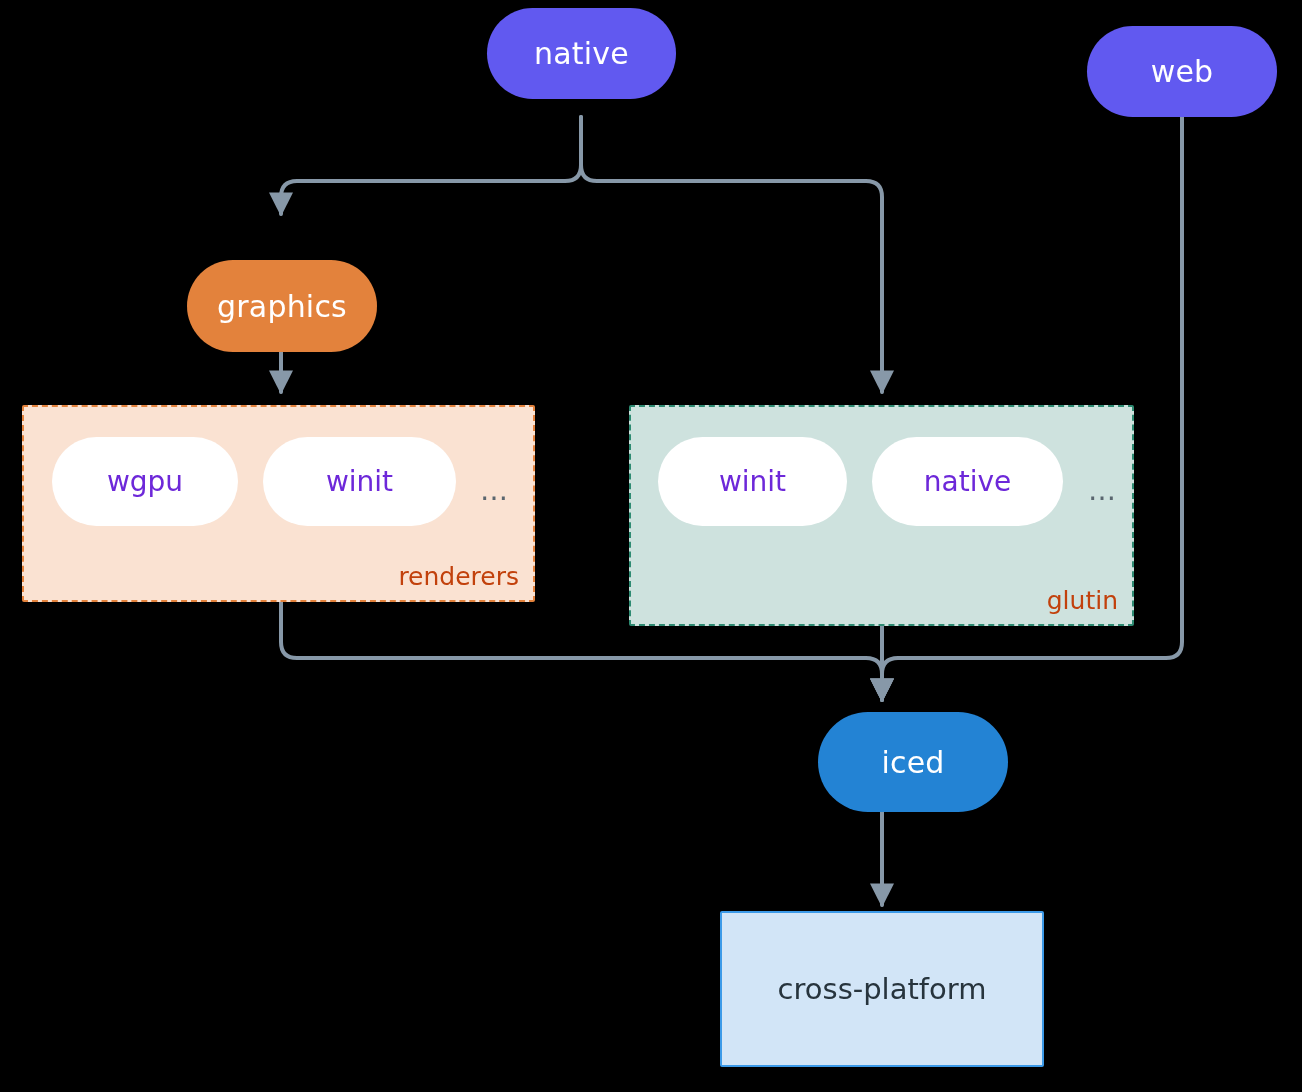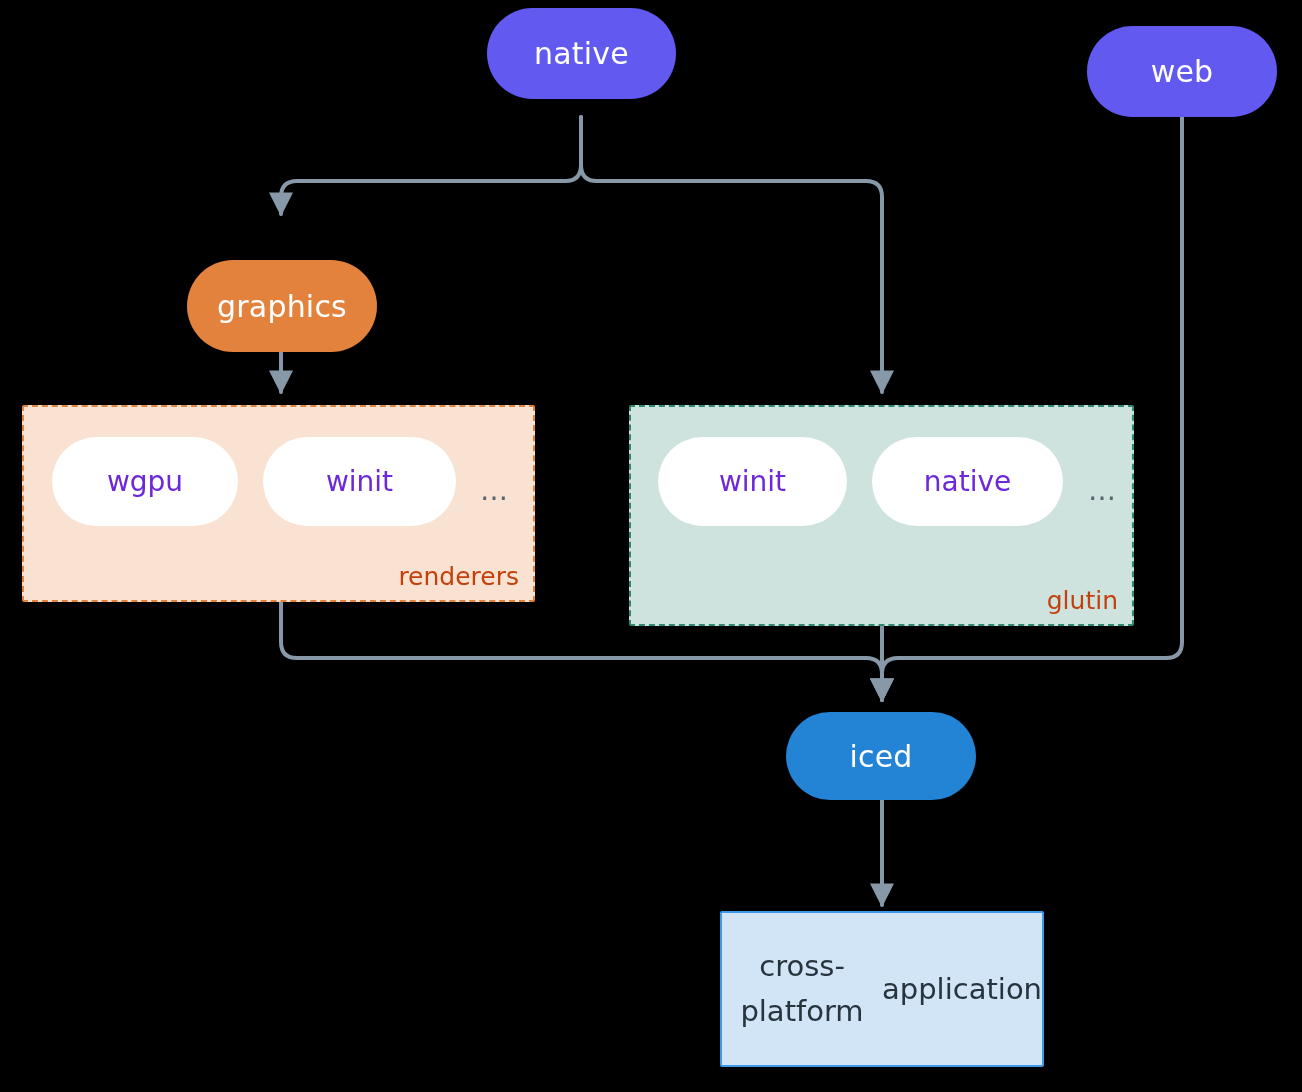--- a/index.html
+++ b/index.html
@@ -150,22 +150,21 @@
     <div class="inner-pill" style="left:27px; top:30px; width:189px; height:89px;">
       <span>winit</span>
     </div>
     <div class="inner-pill" style="left:241px; top:30px; width:191px; height:89px;">
       <span>native</span>
     </div>
     <span class="dots" style="left:457px; top:70px;">…</span>
     <span class="cluster-label">glutin</span>
   </div>
 
-  <div class="node pill pill-iced" style="left:786px; top:712px; width:190px; height:88px;align-items:center;">
+  <div class="node pill pill-iced" style="left:818px; top:712px; width:190px; height:100px;align-items:center;">
     <span>iced</span>
   </div>
 
   <div class="node rect" style="left:720px; top:911px; width:324px; height:156px;">
     <span>cross-platform</span>
-    <span>application</span>
   </div>
 
 </div>
 
 </body></html>

